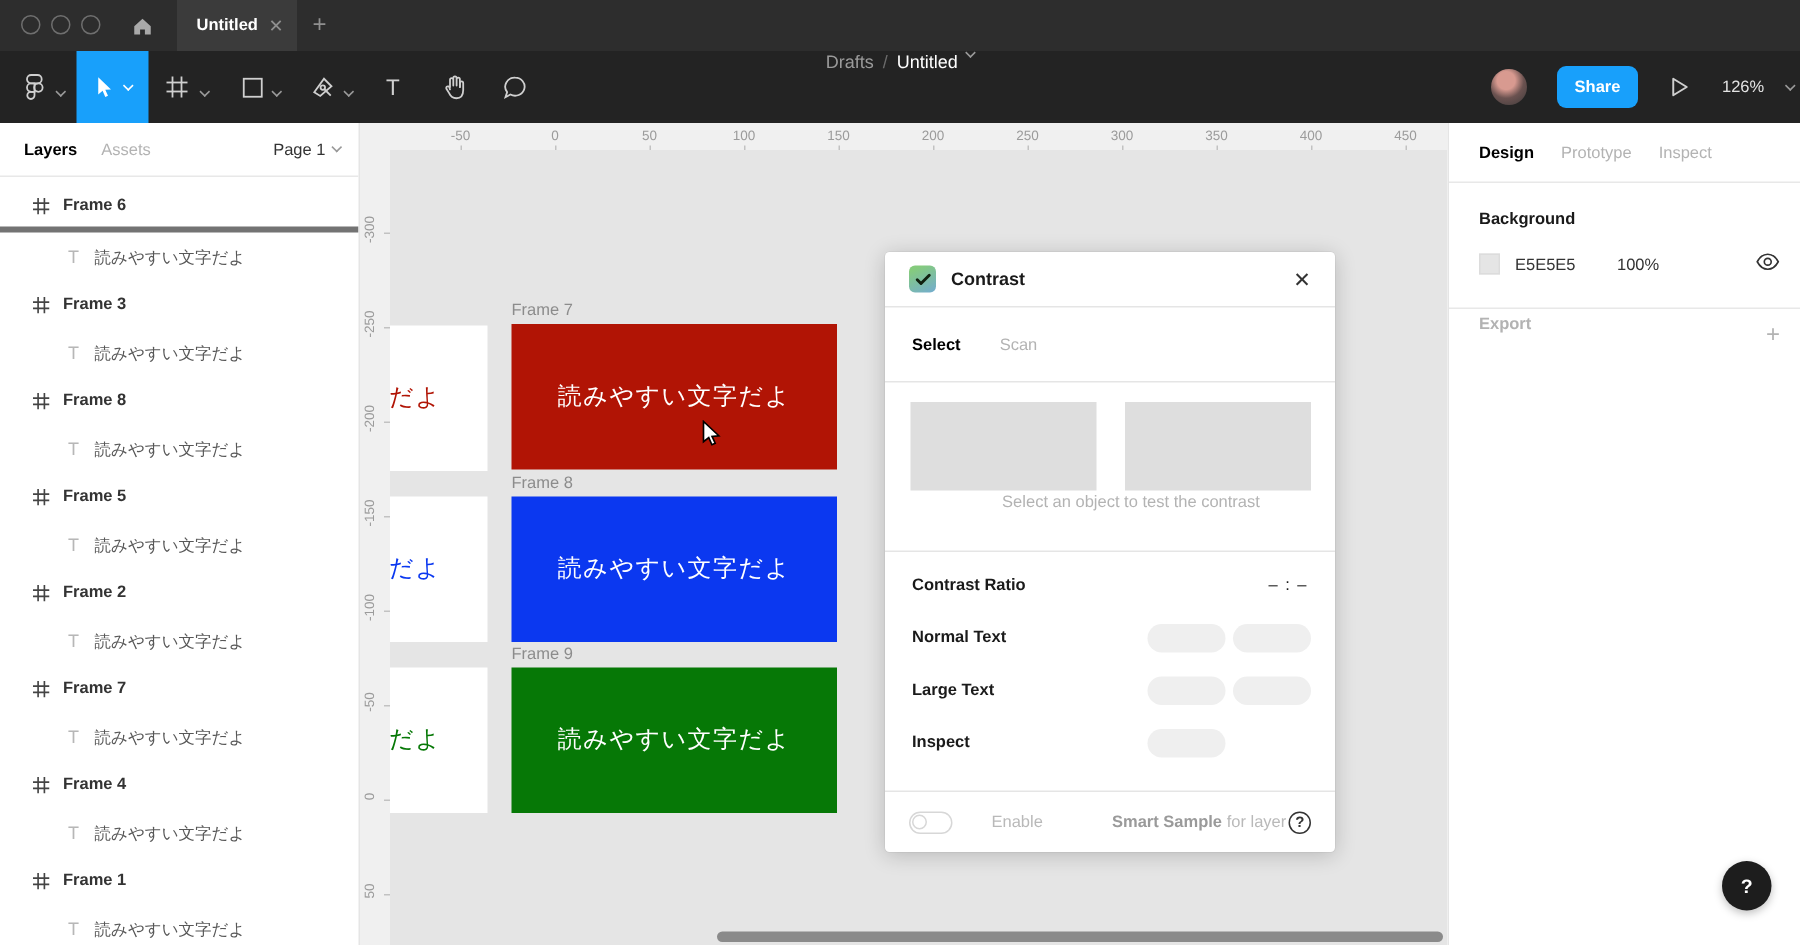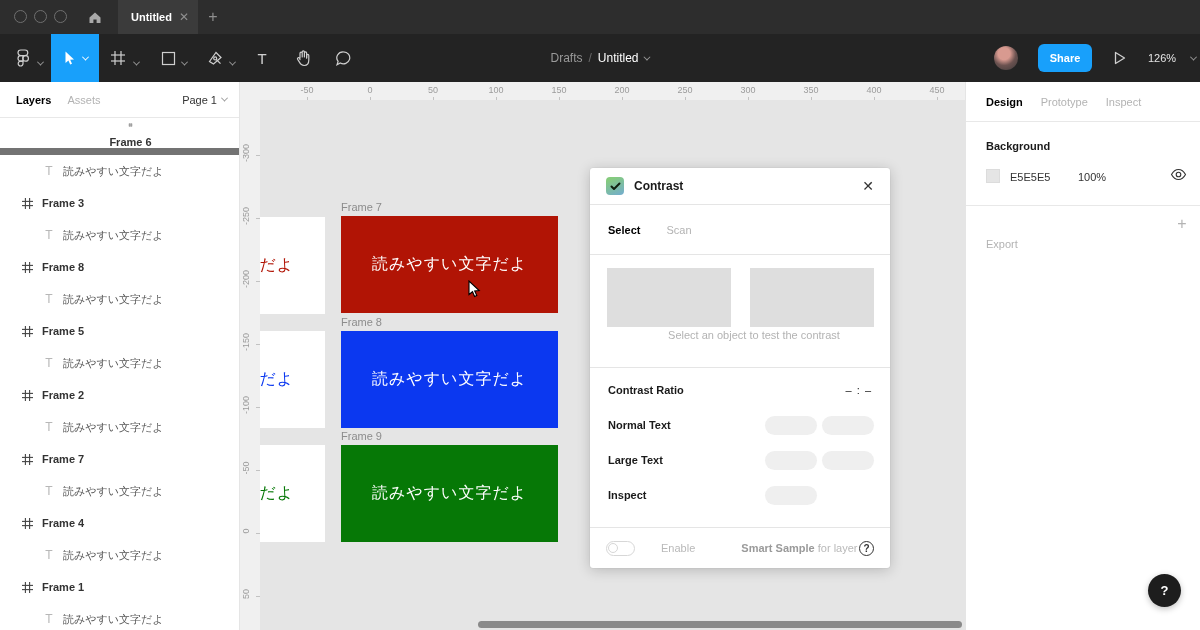--- a/index.html
+++ b/index.html
@@ -16,21 +16,21 @@
   .doc-tab .tab-label { color:#ffffff; font-weight:600; }
   .tab-close { color:#8f8f8f; font-size:12px; line-height:1; }
   .new-tab { left:204px; top:8px; width:18px; height:18px; color:#8f8f8f; font-size:16px; text-align:center; line-height:17px; }
 
   
   .toolbar { left:0; top:34px; width:1200px; height:48px; background:#232323; }
   .tool { top:0; height:48px; display:flex; align-items:center; justify-content:center; }
   .tool svg { display:block; }
   .chev { width:5px; height:5px; border-right:1.2px solid #9a9a9a; border-bottom:1.2px solid #9a9a9a; transform:rotate(45deg) translate(-1px,-1px); display:inline-block; }
   .tool-active { background:#18A0FB; }
-  .breadcrumb { top:0; left:50%; transform:translateX(-50%); height:48px; display:flex; align-items:center; gap:6px; font-size:12px; }
+  .breadcrumb { top:0; left:50%; transform:translateX(-50%); height:48px; display:flex; align-items:flex-start; gap:6px; font-size:12px; }
   .bc-project { color:#9a9a9a; }
   .bc-sep { color:#6b6b6b; }
   .bc-file { color:#ffffff; font-weight:500; }
   .avatar { left:994px; top:12px; width:24px; height:24px; border-radius:50%; background:radial-gradient(circle at 42% 32%, #d89a90 0 28%, #6b5250 55%, #3c3a3a 100%); }
   .share-btn { left:1038px; top:10px; width:54px; height:28px; background:#18A0FB; border-radius:6px; color:#fff; font-weight:600; display:flex; align-items:center; justify-content:center; }
   .present-btn { left:1110px; top:15px; width:20px; height:18px; display:flex; align-items:center; justify-content:center; }
   .zoom-ctl { left:1148px; top:15px; height:18px; display:flex; align-items:center; gap:15px; color:#e4e4e4; }
 
   
   .sidebar { left:0; top:82px; width:240px; height:548px; background:#ffffff; border-right:1px solid #e5e5e5; overflow:hidden; }
@@ -39,21 +39,21 @@
   .sb-tab { color:#b3b3b3; }
   .page-sel { position:absolute; right:12px; display:flex; align-items:center; gap:5px; color:#333; }
   .chev-dk { width:5px; height:5px; border-right:1.2px solid #999; border-bottom:1.2px solid #999; transform:rotate(45deg) translate(-1px,-1px); display:inline-block; }
   .layer-rows { position:relative; padding-top:5px; }
   .lrow { height:32px; display:flex; align-items:center; }
   .lrow-frame { padding-left:22px; gap:9px; }
   .lrow-frame .lname { color:#333; font-weight:600; }
   .lrow-text { padding-left:44px; gap:9px; }
   .lrow-text .ticon { color:#b7b7b7; font-size:12px; font-weight:400; width:10px; text-align:center; }
   .lrow-text .lname { color:#575757; }
-  .lrow-divider { border-bottom:7px solid #737373;flex-direction:column; }
+  .lrow-divider { border-bottom:4px solid #737373; }
 
   
   .ruler-left { left:240px; top:82px; width:20px; height:548px; background:#f0f0f0; }
   .ruler-top { left:260px; top:82px; width:705px; height:18px; background:#f0f0f0; }
   .ruler-num { position:absolute; color:#9b9b9b; font-size:9px; }
   .rt-num { top:3px; width:30px; text-align:center; }
   .rt-num::after { content:""; position:absolute; left:50%; bottom:-6px; width:1px; height:4px; background:#c2c2c2; }
   .rl-wrap { position:absolute; left:0; width:20px; height:14px; }
   .rl-wrap::after { content:""; position:absolute; right:0; top:50%; width:4px; height:1px; background:#c2c2c2; }
   .rl-wrap span { position:absolute; left:-9px; top:0; width:30px; text-align:center; color:#9b9b9b; font-size:9px; display:block; transform:rotate(-90deg); }
@@ -92,21 +92,21 @@
   .rpanel { left:965px; top:82px; width:235px; height:548px; background:#fff; border-left:1px solid #e5e5e5; }
   .rp-tabs { position:absolute; left:0; top:0; width:100%; height:40px; border-bottom:1px solid #e8e8e8; display:flex; align-items:center; padding:0 20px; gap:18px; }
   .rp-tab-active { color:#000; font-weight:700; }
   .rp-tab { color:#b3b3b3; }
   .rp-sec-title { position:absolute; left:20px; top:58px; font-weight:700; color:#1a1a1a; }
   .swatch { position:absolute; left:20px; top:87px; width:14px; height:14px; border:1px solid #dcdcdc; }
   .hex-val { position:absolute; left:44px; top:89px; color:#333; }
   .op-val { position:absolute; left:112px; top:89px; color:#333; }
   .eye-btn { position:absolute; left:204px; top:86px; width:18px; height:16px; }
   .rp-div { position:absolute; left:0; top:123px; width:100%; border-top:1px solid #e8e8e8; }
-  .export-label { position:absolute; left:20px; top:156px; color:#b3b3b3; font-weight:400; }
+  .export-label { position:absolute; left:20px; top:128px; color:#b3b3b3; font-weight:700; }
   .export-add { position:absolute; left:208px; top:134px; width:16px; height:16px; color:#b3b3b3; font-size:16px; font-weight:300; text-align:center; line-height:16px; }
 
   
   .help-fab { left:1148px; top:574px; width:33px; height:33px; border-radius:50%; background:#1d1d1d; color:#fff; font-size:13px; font-weight:600; display:flex; align-items:center; justify-content:center; box-shadow:0 2px 6px rgba(0,0,0,.25); }
 </style>
 </head>
 <body>
 
 <div id="app">
 

